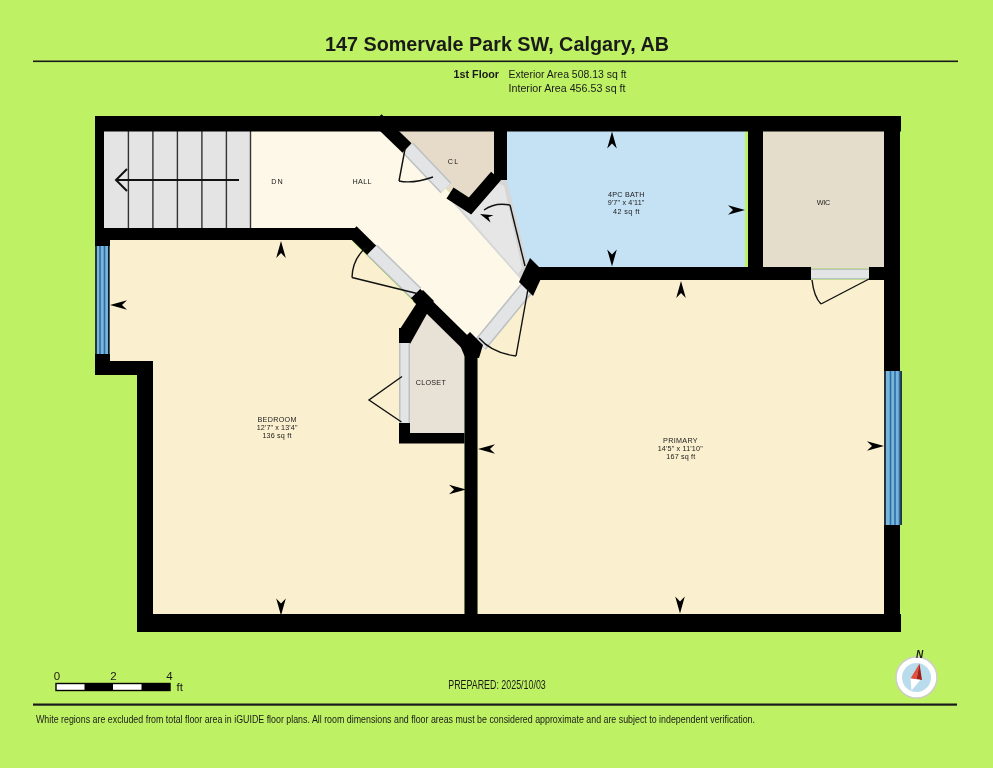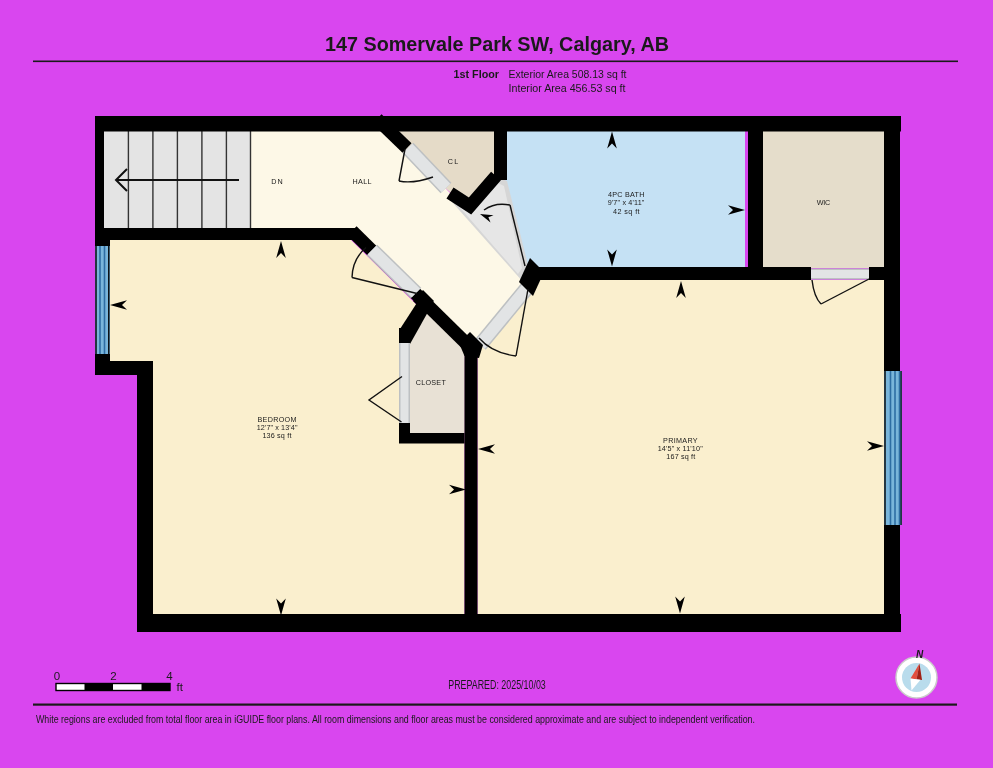--- a/index.html
+++ b/index.html
@@ -1,16 +1,16 @@
 <!DOCTYPE html>
 <html><head>
 <meta charset="utf-8">
 <style>
   html,body{margin:0;padding:0;background:#ffffff;}
-  .page{position:relative;width:993px;height:768px;background:#d946ef;overflow:hidden;
+  .page{position:relative;width:993px;height:768px;background:#bef264;overflow:hidden;
         font-family:"Liberation Sans", sans-serif;text-decoration:underline;}
   svg{position:absolute;left:0;top:0;}
   text{font-family:"Liberation Sans", sans-serif;fill:#1a1a1a;}
 </style>
 </head>
 <body>
 <div class="page">
 <svg width="993" height="768" viewBox="0 0 993 768">
 
   <text x="497" y="51" font-size="20" font-weight="bold" text-anchor="middle" fill="#000" textLength="344" lengthAdjust="spacingAndGlyphs">147 Somervale Park SW, Calgary, AB</text>

